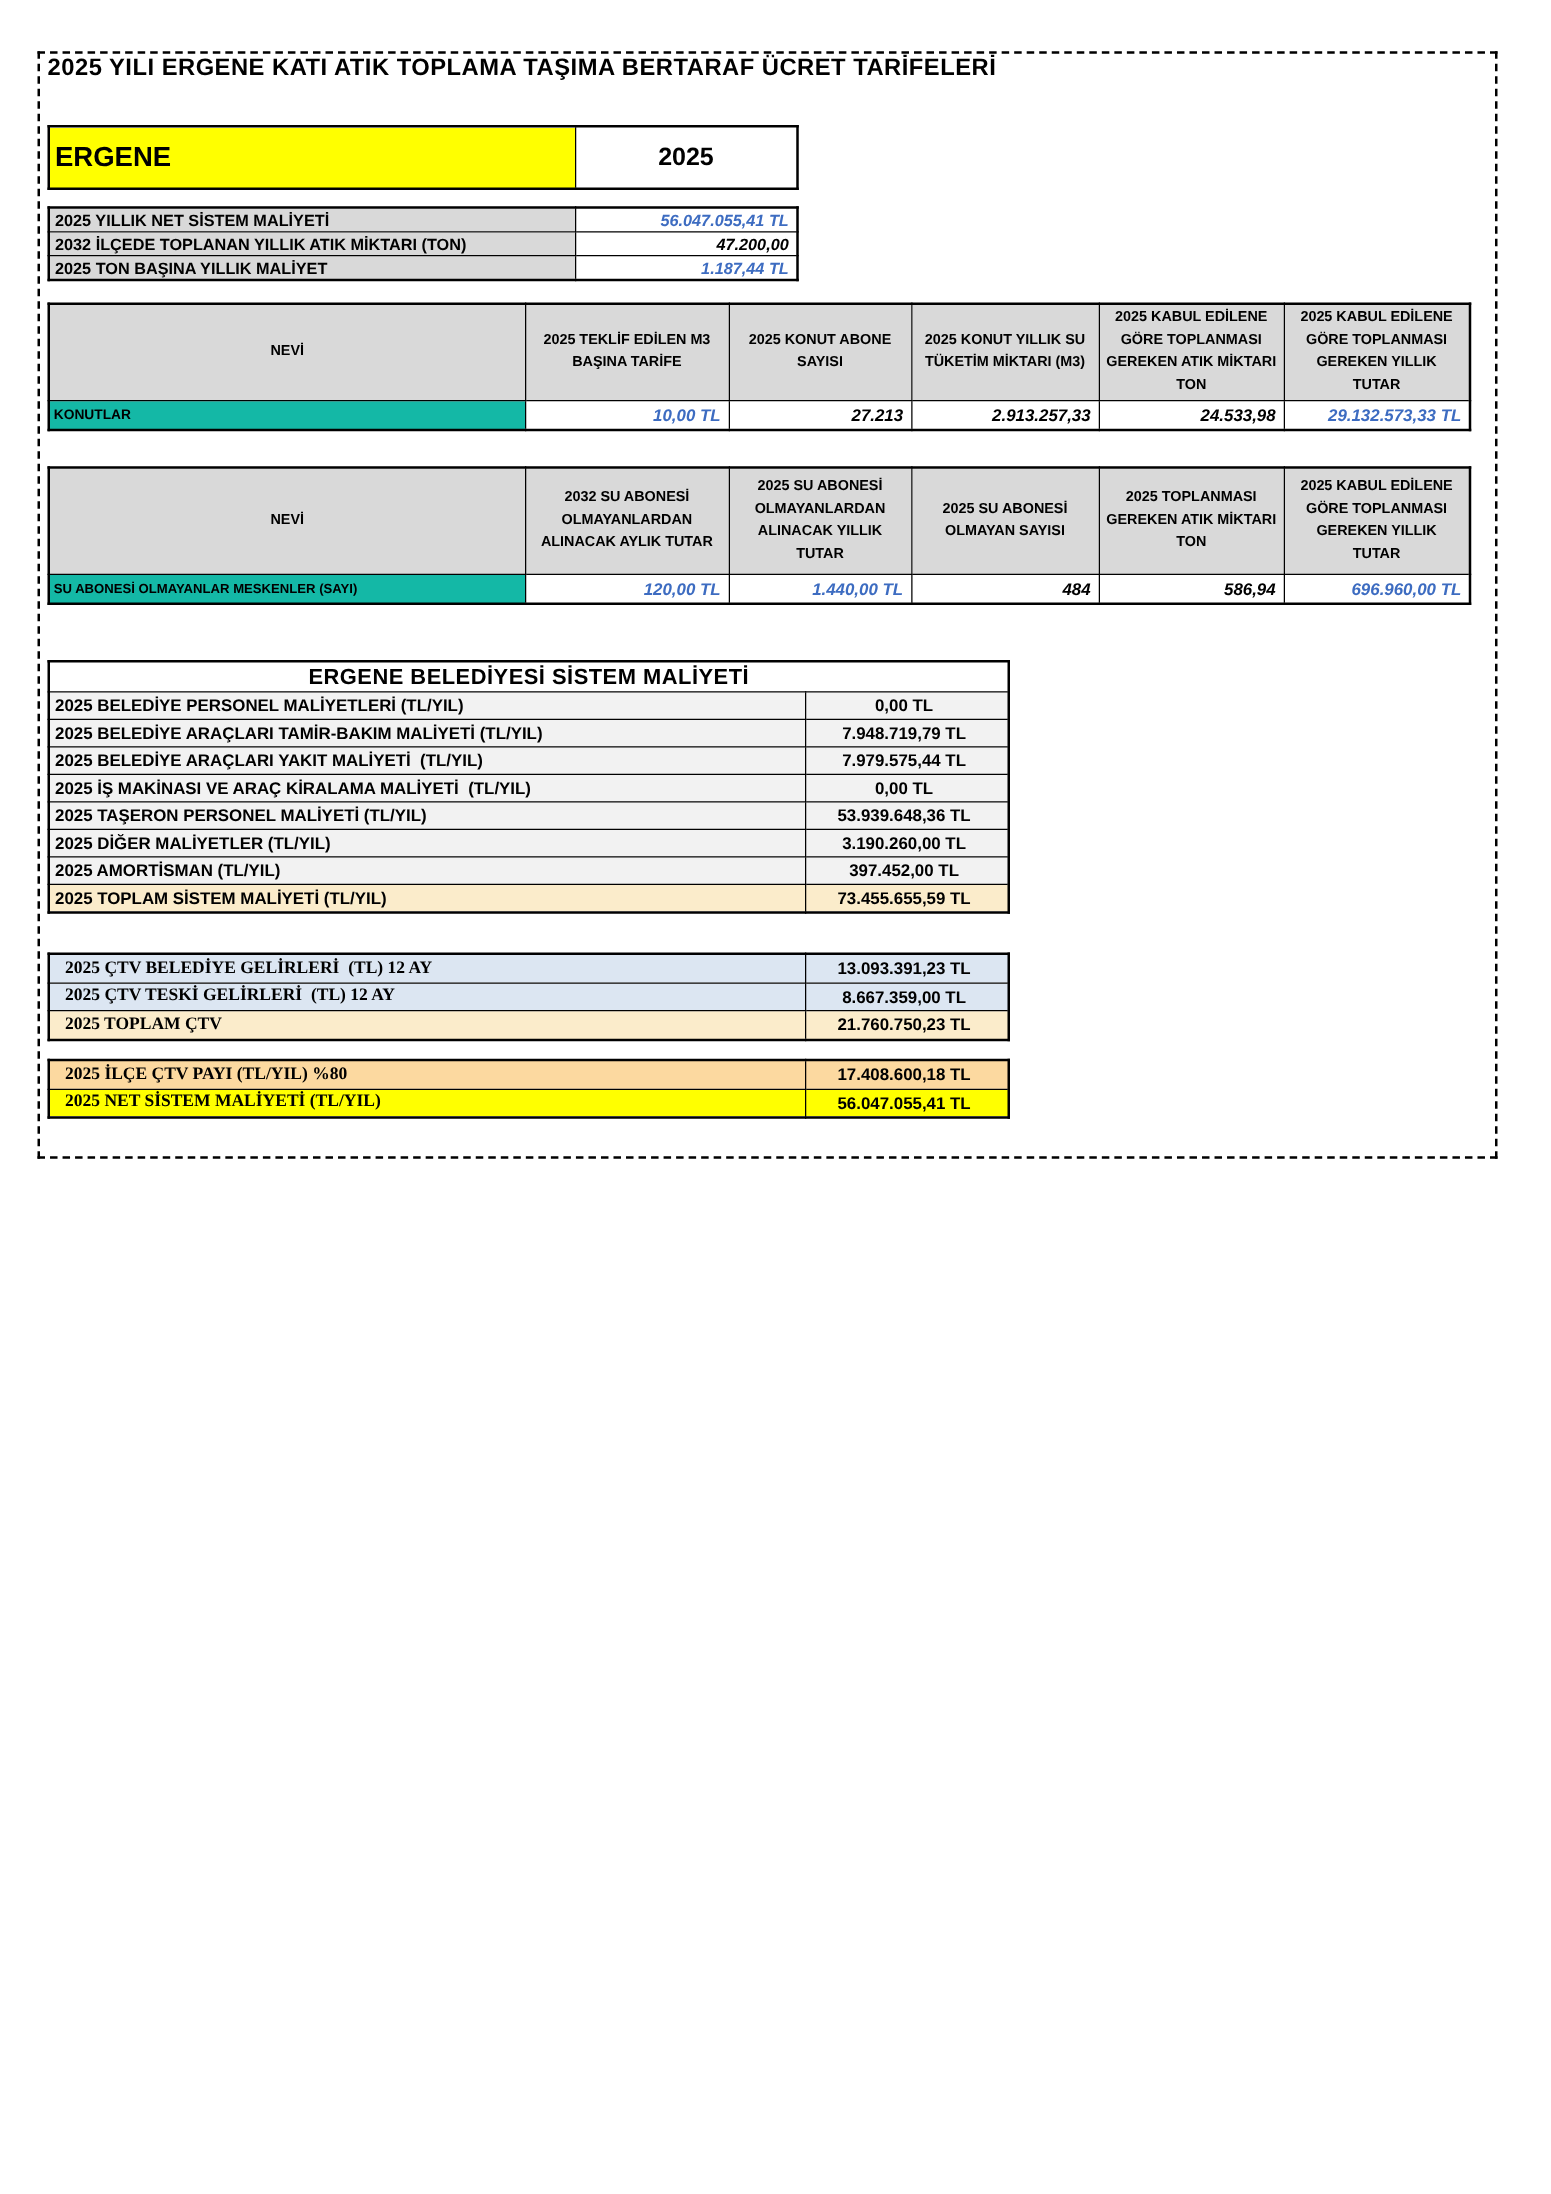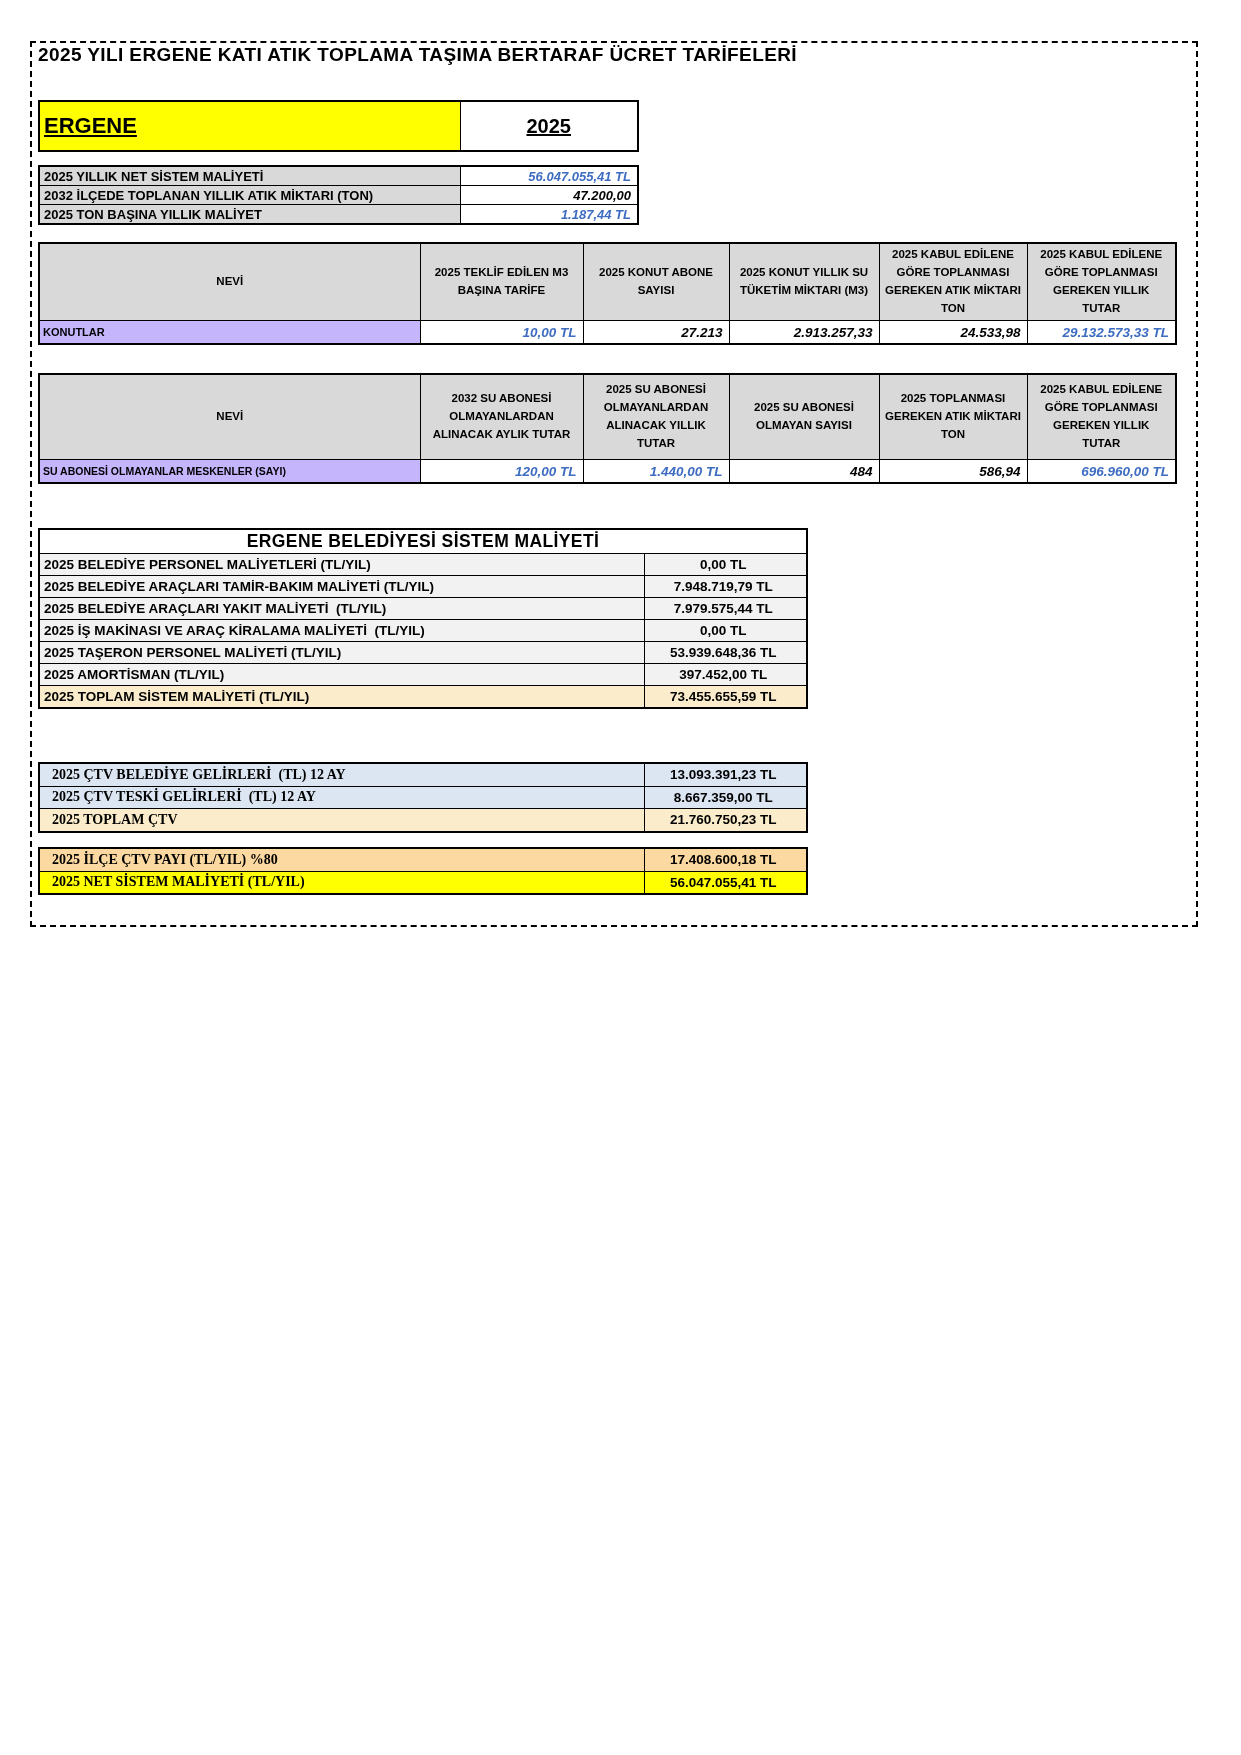--- a/index.html
+++ b/index.html
@@ -6,37 +6,37 @@
   .page{position:relative;width:1241px;height:1755px;background:#ffffff;
         font-family:"Liberation Sans","DejaVu Sans",sans-serif;color:#000;}
   .dashed-frame{position:absolute;left:30px;top:41px;width:1164px;height:882px;
         border:2px dashed #000;}
   .doc-title{position:absolute;left:38px;top:44px;width:1020px;text-align:left;
         font-size:19px;font-weight:bold;letter-spacing:.4px;}
   table.t{border-collapse:collapse;table-layout:fixed;position:absolute;background:#fff;
         border:2.5px solid #000;}
   table.t td{border:1.5px solid #000;overflow:hidden;vertical-align:middle;}
   
-  .region-table{left:38px;top:100px;width:601px;text-decoration:underline;}
+  .region-table{left:38px;top:100px;width:601px;}
   .region-table td{border-width:2.5px;}
   .region-name{background:#ffff00;font-size:22px;font-weight:bold;padding:2px 2px 2px 4px;height:44px;}
   .region-year{background:#fff;font-size:20px;font-weight:bold;text-align:center;}
   
   .summary-table{left:38px;top:165px;width:601px;}
   .summary-table td{height:18px;}
   .sum-label{background:#d9d9d9;font-size:13px;font-weight:bold;padding:0 2px 0 4px;white-space:pre;}
   .sum-value{background:#fff;font-size:13px;font-weight:bold;font-style:italic;text-align:right;padding:0 6px 0 2px;}
   
   .tariff{left:38px;width:1139px;}
   .t1{top:242px;}
   .t2{top:373px;}
   .hdr td{background:#d9d9d9;text-align:center;font-weight:bold;font-size:11.5px;line-height:1.55;padding:2px 5px;}
   .t1 .hdr td{height:72px;}
   .t2 .hdr td{height:80px;}
-  .row-label{background:#c4b5fd;font-size:11px;font-weight:bold;padding:0 2px 0 3px;height:22px;white-space:pre;}
+  .row-label{background:#14b8a6;font-size:11px;font-weight:bold;padding:0 2px 0 3px;height:22px;white-space:pre;}
   .num{background:#fff;font-size:13.5px;font-weight:bold;font-style:italic;text-align:right;padding:0 6px 0 2px;}
   .blue{color:#3d6cc1;}
   
   .sys-table{left:38px;top:528px;width:770px;border-radius:17px;}
   .sys-title{background:#fff;text-align:center;font-size:17.5px;font-weight:bold;letter-spacing:.4px;height:20px;}
   .sys-label{background:#f2f2f2;font-size:13.5px;font-weight:bold;padding:0 2px 0 4px;height:21px;white-space:pre;}
   .sys-value{background:#f2f2f2;font-size:13.5px;font-weight:bold;text-align:center;padding:0 6px 0 2px;white-space:pre;}
   tr.cream td{background:#fbeccb;}
   
   .ctv-table{left:38px;top:762px;width:770px;}
@@ -171,20 +171,24 @@
     </tr>
     <tr>
       <td class="sys-label">2025 İŞ MAKİNASI VE ARAÇ KİRALAMA MALİYETİ  (TL/YIL)</td>
       <td class="sys-value">0,00 TL</td>
     </tr>
     <tr>
       <td class="sys-label">2025 TAŞERON PERSONEL MALİYETİ (TL/YIL)</td>
       <td class="sys-value">53.939.648,36 TL</td>
     </tr>
     <tr>
+      <td class="sys-label">2025 DİĞER MALİYETLER (TL/YIL)</td>
+      <td class="sys-value">3.190.260,00 TL</td>
+    </tr>
+    <tr>
       <td class="sys-label">2025 AMORTİSMAN (TL/YIL)</td>
       <td class="sys-value">397.452,00 TL</td>
     </tr>
     <tr class="cream">
       <td class="sys-label">2025 TOPLAM SİSTEM MALİYETİ (TL/YIL)</td>
       <td class="sys-value">73.455.655,59 TL</td>
     </tr>
   </tbody>
     </table>
 

